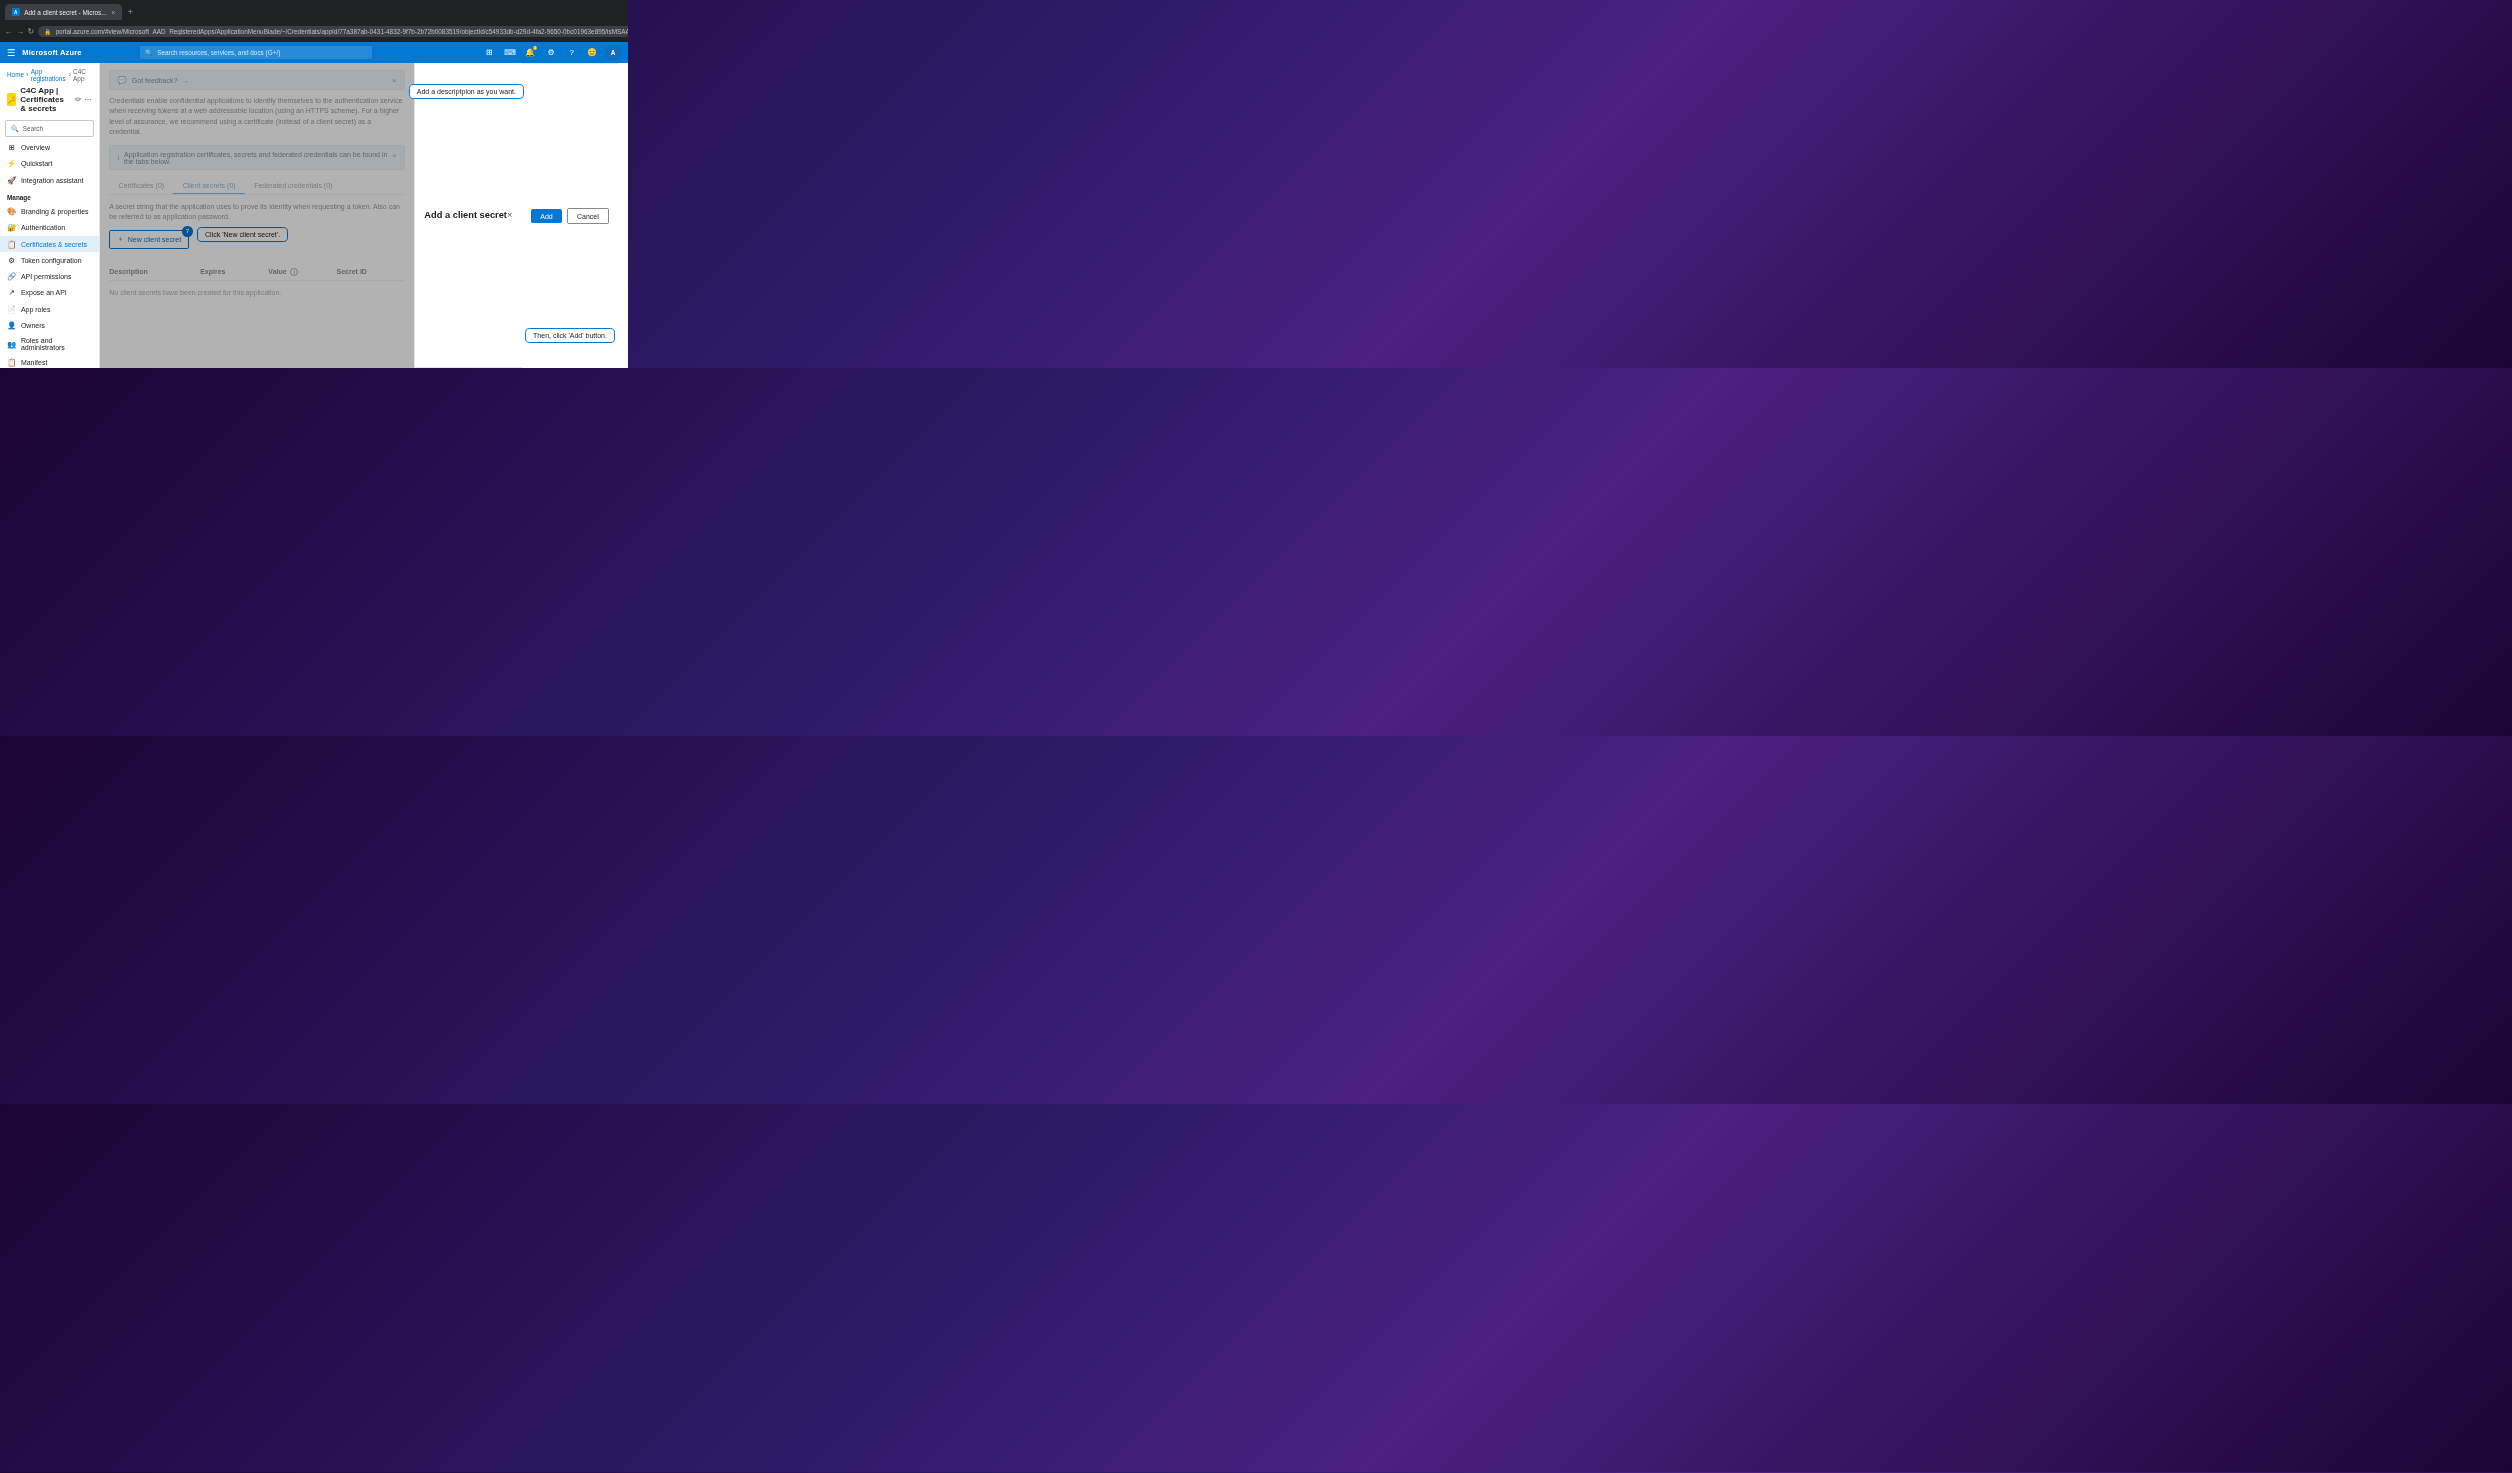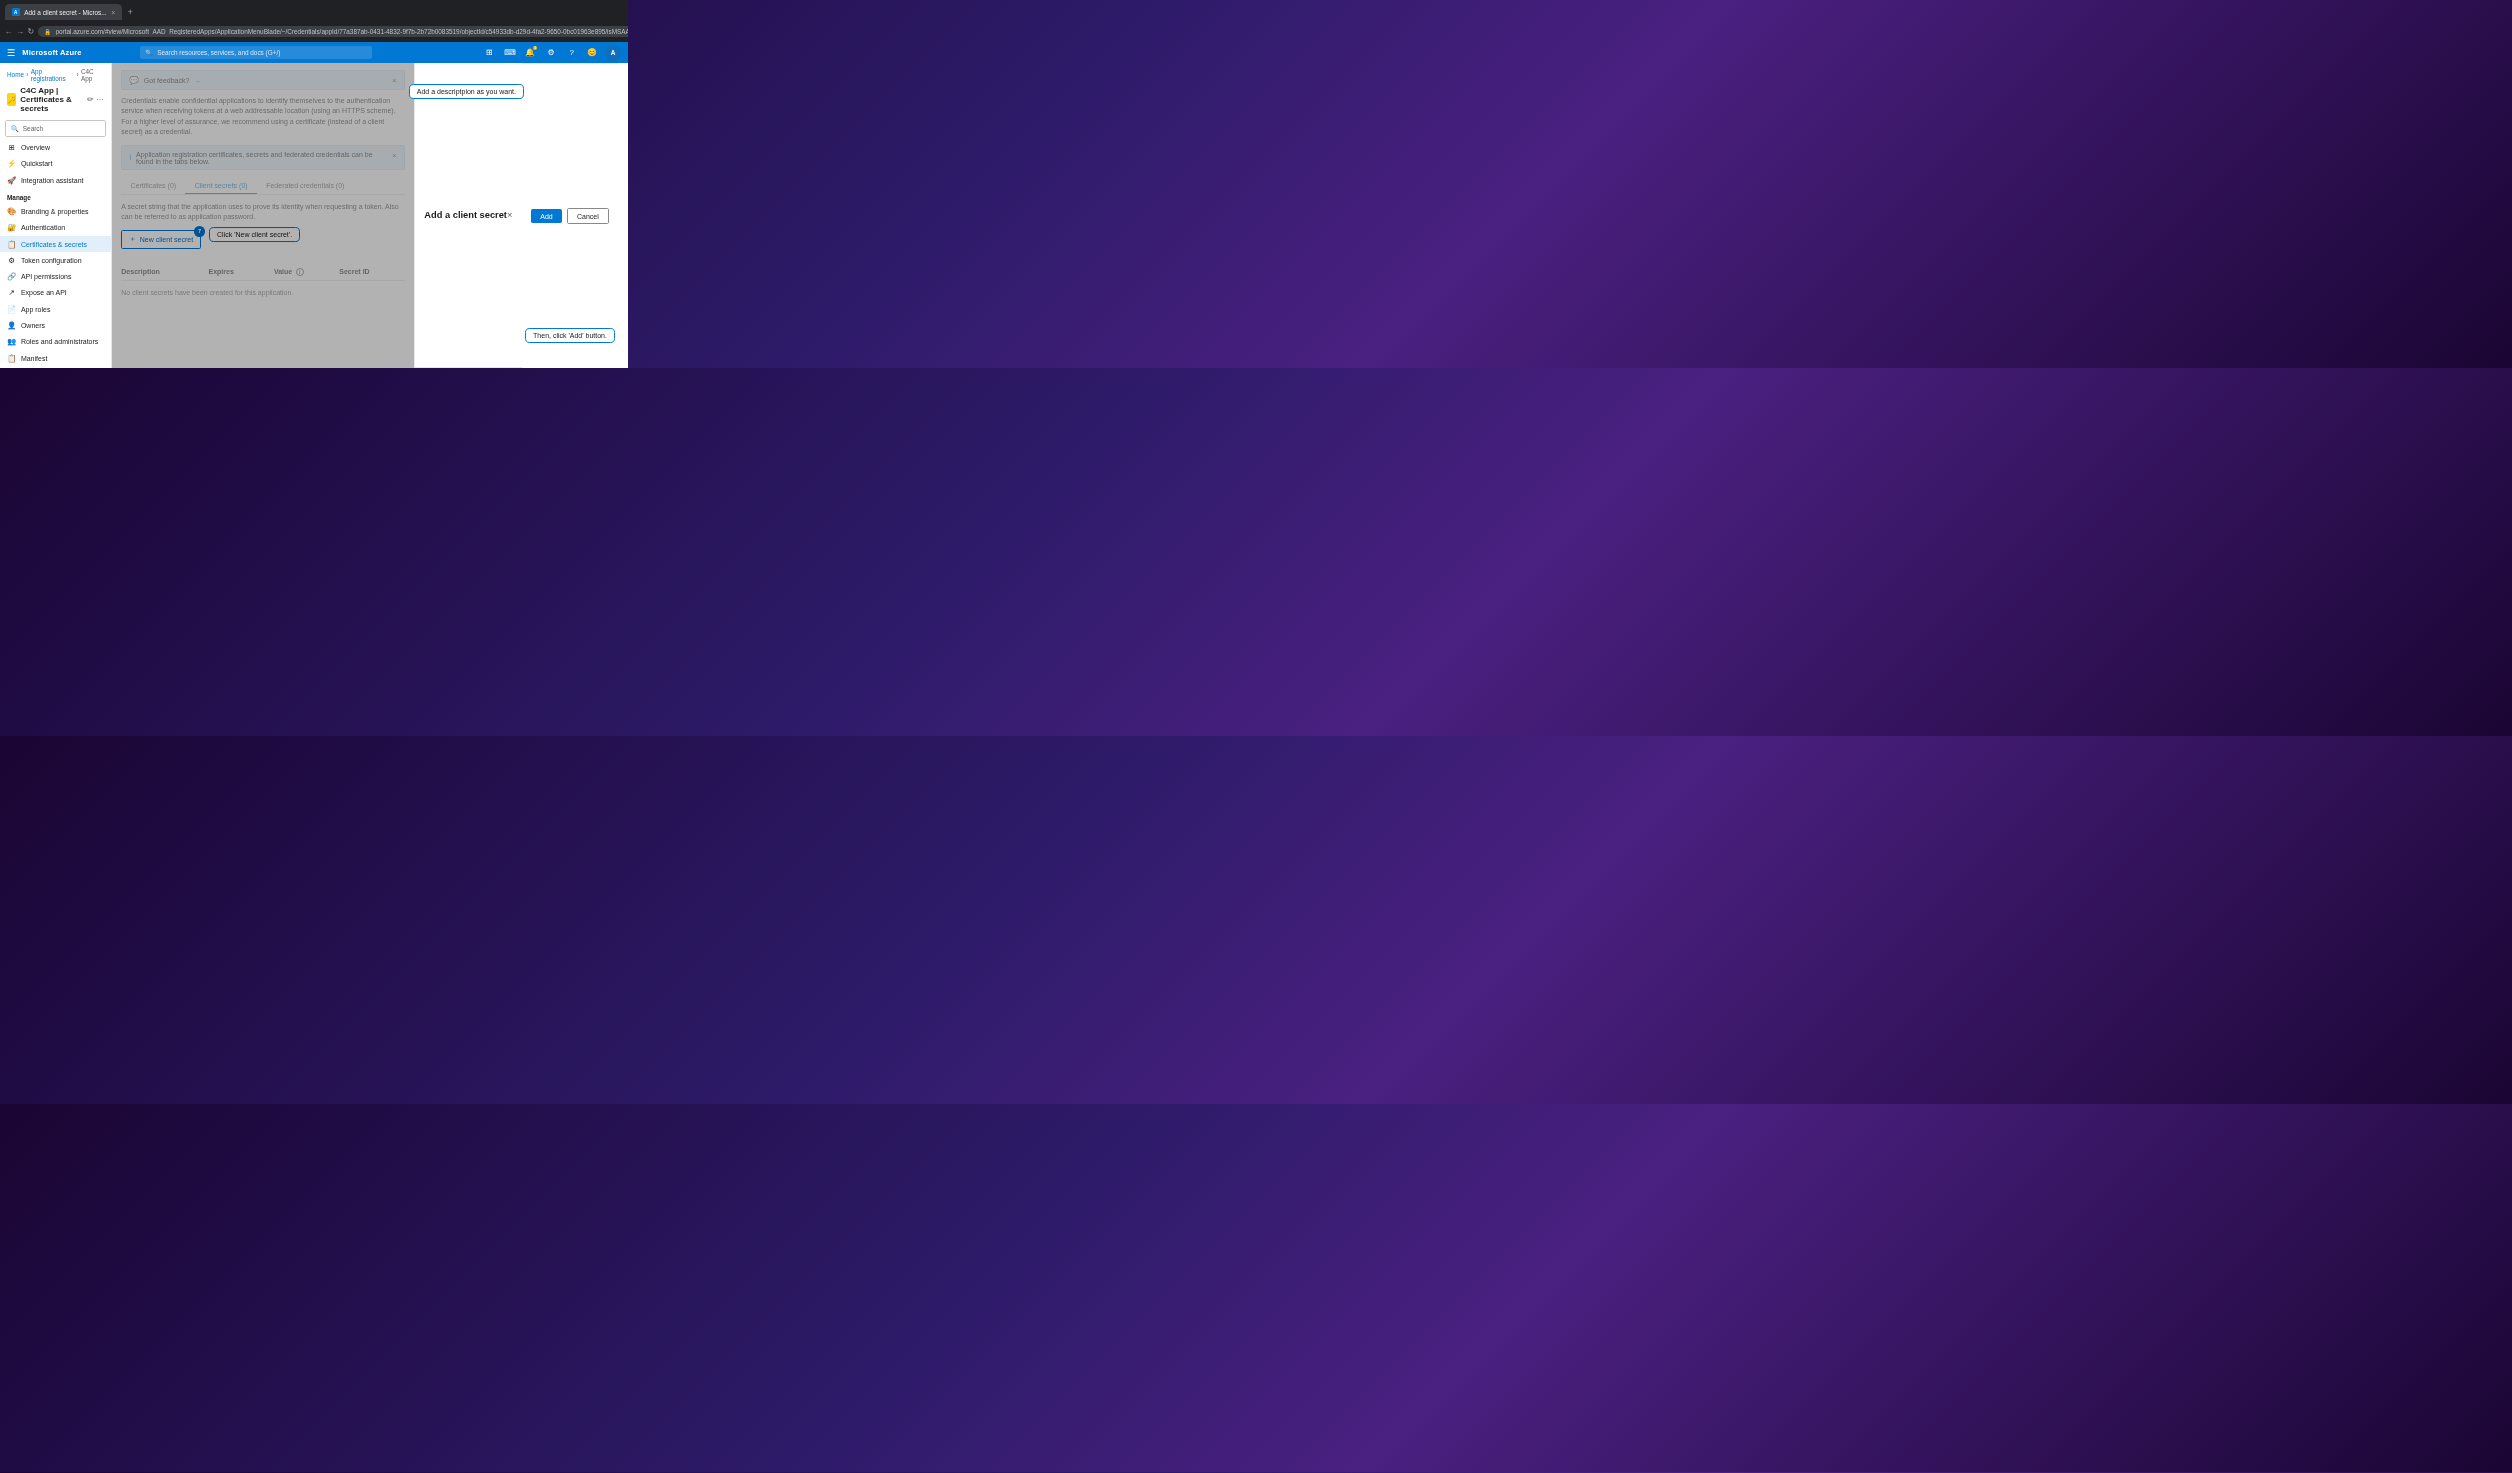--- a/index.html
+++ b/index.html
@@ -199,21 +199,21 @@
 
     
     .content-area {
       display: flex;
       flex: 1;
       overflow: hidden;
     }
 
     
     .sidebar {
-      width: 112px;
+      width: 100px;
       background: white;
       border-right: 0.6px solid #e5e5e5;
       overflow-y: auto;
       flex-shrink: 0;
       display: flex;
       flex-direction: column;
     }
 
     .breadcrumb {
       padding: 4.6px 7px 2.3px;

